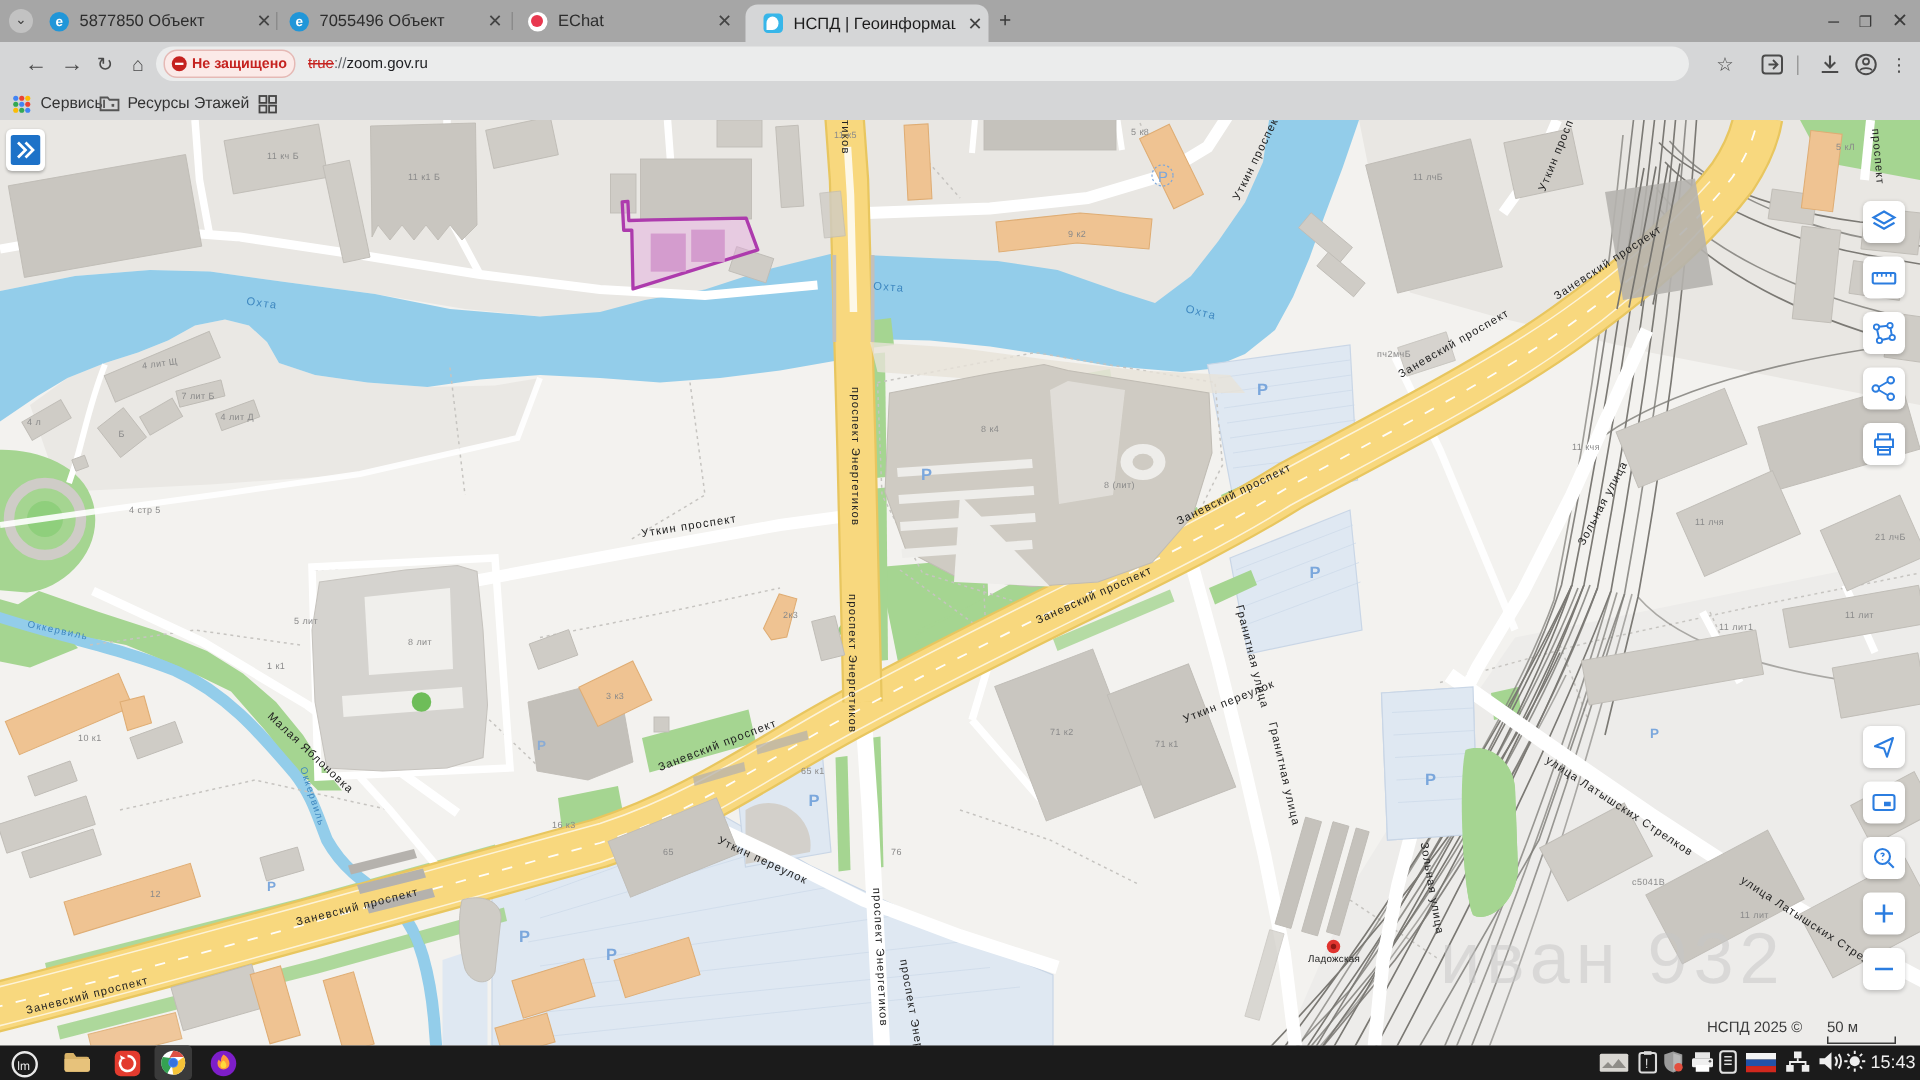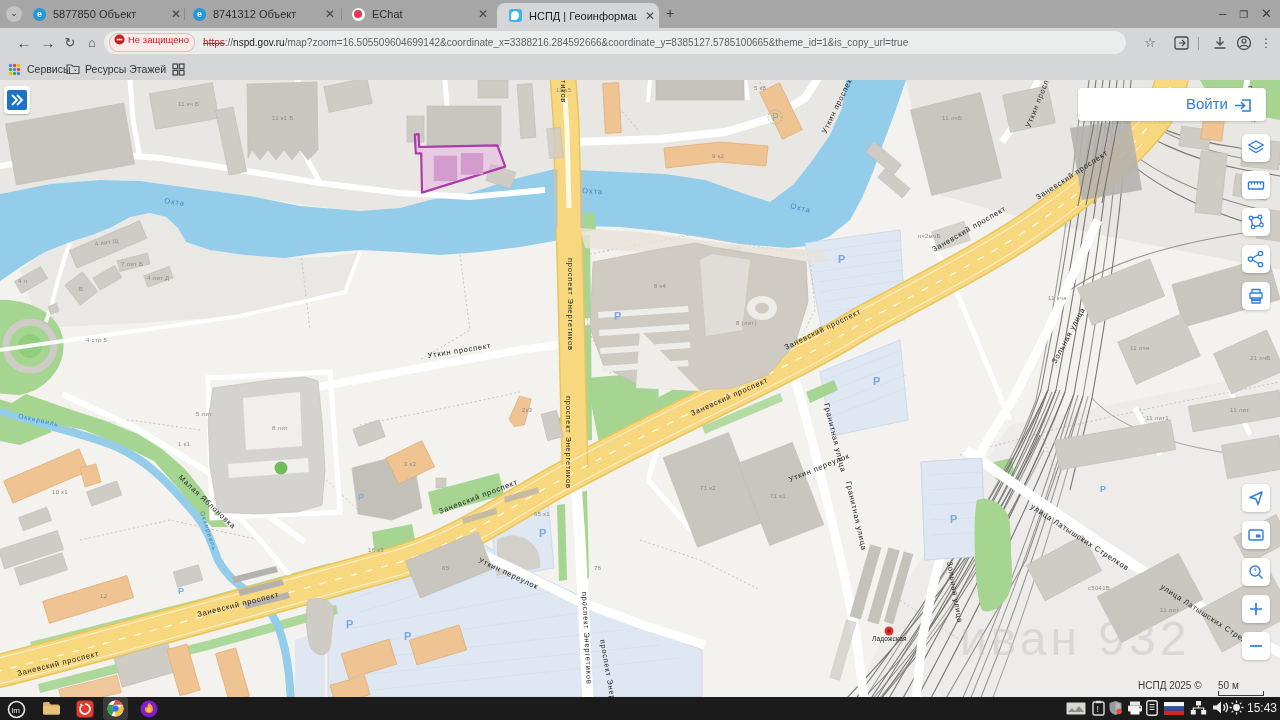--- a/index.html
+++ b/index.html
@@ -11,21 +11,21 @@
 .tabttl{white-space:nowrap;overflow:hidden;}
 .favic{width:13px;height:13px;border-radius:50%;margin-right:7px;flex:0 0 auto;}
 .tclose{color:#444;font-size:12px;margin-left:8px;}
 .tsep{position:absolute;top:8px;width:1px;height:12px;background:#8b8b8b;}
 #activetab{position:absolute;left:497px;top:3px;width:162px;height:25px;background:#d5d6d7;border-radius:8px 8px 0 0;display:flex;align-items:center;font-size:11px;color:#1c1c1c;padding:0;}
 #tsearch{position:absolute;left:6px;top:6px;width:16px;height:16px;border-radius:50%;background:#c2c2c2;color:#3c3c3c;font-size:9px;text-align:center;line-height:15px;}
 #winctl{position:absolute;right:8px;top:6px;color:#3a3a3a;font-size:13px;letter-spacing:0;}
 #toolbar{position:absolute;left:0;top:28px;width:1280px;height:30px;background:#d5d6d7;}
 .tbico{position:absolute;top:3px;width:24px;height:24px;color:#4a4a4a;font-size:15px;text-align:center;line-height:24px;}
 #urlbox{position:absolute;left:104px;top:31px;width:1022px;height:23px;background:#ebecec;border-radius:12px;display:flex;align-items:center;font-size:10px;color:#333;white-space:nowrap;}
-#secchip{height:17px;border:1px solid #e5b9b5;background:#fbeae8;color:#c5221f;border-radius:9px;display:flex;padding:0 5px 0 4px;margin:0 8px 0 5px;font-size:9.5px;}
+#secchip{height:17px;border:1px solid #e5b9b5;background:#fbeae8;color:#c5221f;border-radius:9px;display:flex;align-items:center;padding:0 5px 0 4px;margin:0 8px 0 5px;font-size:9.5px;font-weight:bold;}
 #bmbar{position:absolute;left:0;top:58px;width:1280px;height:22px;background:#d5d6d7;font-size:10.5px;color:#333;}
 .bmitem{position:absolute;top:3px;height:16px;display:flex;align-items:center;}
 
 #map{position:absolute;left:0;top:80px;width:1280px;height:617px;}
 
 #login{position:absolute;left:1078px;top:88px;width:188px;height:33px;background:#fff;border-radius:4px;box-shadow:0 1px 3px rgba(0,0,0,.18);}
 #login span{position:absolute;right:38px;top:7px;color:#2b7de0;font-size:15px;}
 .mbtn{position:absolute;left:1242px;width:28px;height:28px;background:#fff;border-radius:5px;box-shadow:0 1px 3px rgba(0,0,0,.2);display:flex;align-items:center;justify-content:center;}
 #collapse{position:absolute;left:4px;top:86px;width:26px;height:28px;background:#fff;border-radius:4px;box-shadow:0 1px 2px rgba(0,0,0,.25);display:flex;align-items:center;justify-content:center;}
 #attrib{position:absolute;left:1138px;top:680px;font-size:10px;color:#3c3c3c;text-align:right;}
@@ -42,21 +42,21 @@
 <div id="tabbar">
  <div id="tsearch">⌄</div>
  <div class="tab" style="left:33px;width:150px;">
    <div class="favic" style="background:#2196d8;color:#fff;font-size:9px;font-weight:bold;text-align:center;line-height:13px;">e</div>
    <div class="tabttl" style="width:110px;">5877850 Объект</div>
         <div class="tclose">✕</div>
  </div>
  <div class="tsep" style="left:184px;"></div>
  <div class="tab" style="left:193px;width:146px;">
    <div class="favic" style="background:#2196d8;color:#fff;font-size:9px;font-weight:bold;text-align:center;line-height:13px;">e</div>
-   <div class="tabttl" style="width:104px;">8741312 Объект</div>
+   <div class="tabttl" style="width:104px;">7055496 Объект</div>
         <div class="tclose">✕</div>
  </div>
  <div class="tsep" style="left:341px;"></div>
  <div class="tab" style="left:352px;width:140px;">
    <div class="favic" style="background:#fff;position:relative;">
           <span style="position:absolute;left:2px;top:2.5px;width:8px;height:8px;border-radius:50%;background:#e8384f;"></span>
         </div>
    <div class="tabttl" style="width:98px;">EChat</div>
         <div class="tclose">✕</div>
  </div>
@@ -89,24 +89,23 @@
           <circle cx="12" cy="10" r="2" fill="none" stroke="#4a4a4a" stroke-width="1.2"></circle>
           <path d="M8 16c1-2.2 7-2.2 8 0" stroke="#4a4a4a" stroke-width="1.2" fill="none"></path>
         </svg></div>
  <div class="tbico" style="left:1254px;font-size:12px;letter-spacing:0;">⋮</div>
 </div>
 <div id="urlbox">
  <div id="secchip"><svg width="11" height="11" style="margin-right:3px;">
           <circle cx="5.5" cy="5.5" r="5" fill="#c5221f"></circle>
           <rect x="2.7" y="4.8" width="5.6" height="1.5" fill="#fff"></rect>
         </svg>Не защищено</div>
- <span style="color:#c5221f;text-decoration:line-through;">https</span>
+ <span style="color:#c5221f;text-decoration:line-through;">true</span>
       <span style="color:#5f6368;">://</span>
-      <span style="color:#202124;">nspd.gov.ru</span>
-      <span style="color:#5f6368;">/map?zoom=16.505509604699142&amp;coordinate_x=3388216.284592666&amp;coordinate_y=8385127.5785100665&amp;theme_id=1&amp;is_copy_url=true</span>
+      <span style="color:#202124;">zoom.gov.ru</span>
 </div>
 <div id="bmbar">
  <div class="bmitem" style="left:8px;"><svg width="13" height="13" style="margin-right:6px;">
           <circle cx="2.5" cy="2.5" r="1.7" fill="#4285f4"></circle>
           <circle cx="6.5" cy="2.5" r="1.7" fill="#ea4335"></circle>
           <circle cx="10.5" cy="2.5" r="1.7" fill="#fbbc05"></circle>
           <circle cx="2.5" cy="6.5" r="1.7" fill="#34a853"></circle>
           <circle cx="6.5" cy="6.5" r="1.7" fill="#4285f4"></circle>
           <circle cx="10.5" cy="6.5" r="1.7" fill="#ea4335"></circle>
           <circle cx="2.5" cy="10.5" r="1.7" fill="#fbbc05"></circle>
@@ -490,27 +489,20 @@
 <text x="1130" y="350">11 лчя</text>
 <text x="1250" y="360">21 лчБ</text>
 </g>
 </svg>
 <div id="collapse">
       <svg width="20" height="20">
         <rect x="0" y="0" width="20" height="20" rx="2" fill="#1d72c8"></rect>
         <path d="M5 5l5 5-5 5M10 5l5 5-5 5" stroke="#fff" stroke-width="1.8" fill="none"></path>
       </svg>
     </div>
-<div id="login">
-      <span>Войти</span>
-      <svg width="20" height="18" style="position:absolute;right:12px;top:8px;">
-        <path d="M8 4h8v11h-8" stroke="#2b7de0" stroke-width="1.6" fill="none"></path>
-        <path d="M1 9.5h9M7 6l3.5 3.5L7 13" stroke="#2b7de0" stroke-width="1.6" fill="none"></path>
-      </svg>
-    </div>
 <div class="mbtn" style="top:134px;">
       <svg width="18" height="18">
         <path d="M9 2L16 6L9 10L2 6Z" fill="none" stroke="#2b7de0" stroke-width="1.4"></path>
         <path d="M2 9.5L9 13.5L16 9.5" fill="none" stroke="#2b7de0" stroke-width="1.4"></path>
       </svg>
     </div>
 <div class="mbtn" style="top:171px;">
       <svg width="18" height="18">
         <rect x="1.5" y="6" width="15" height="7" rx="1" fill="none" stroke="#2b7de0" stroke-width="1.4"></rect>
         <path d="M4.5 6v2.5M7.5 6v2.5M10.5 6v2.5M13.5 6v2.5" stroke="#2b7de0" stroke-width="1.1"></path>

